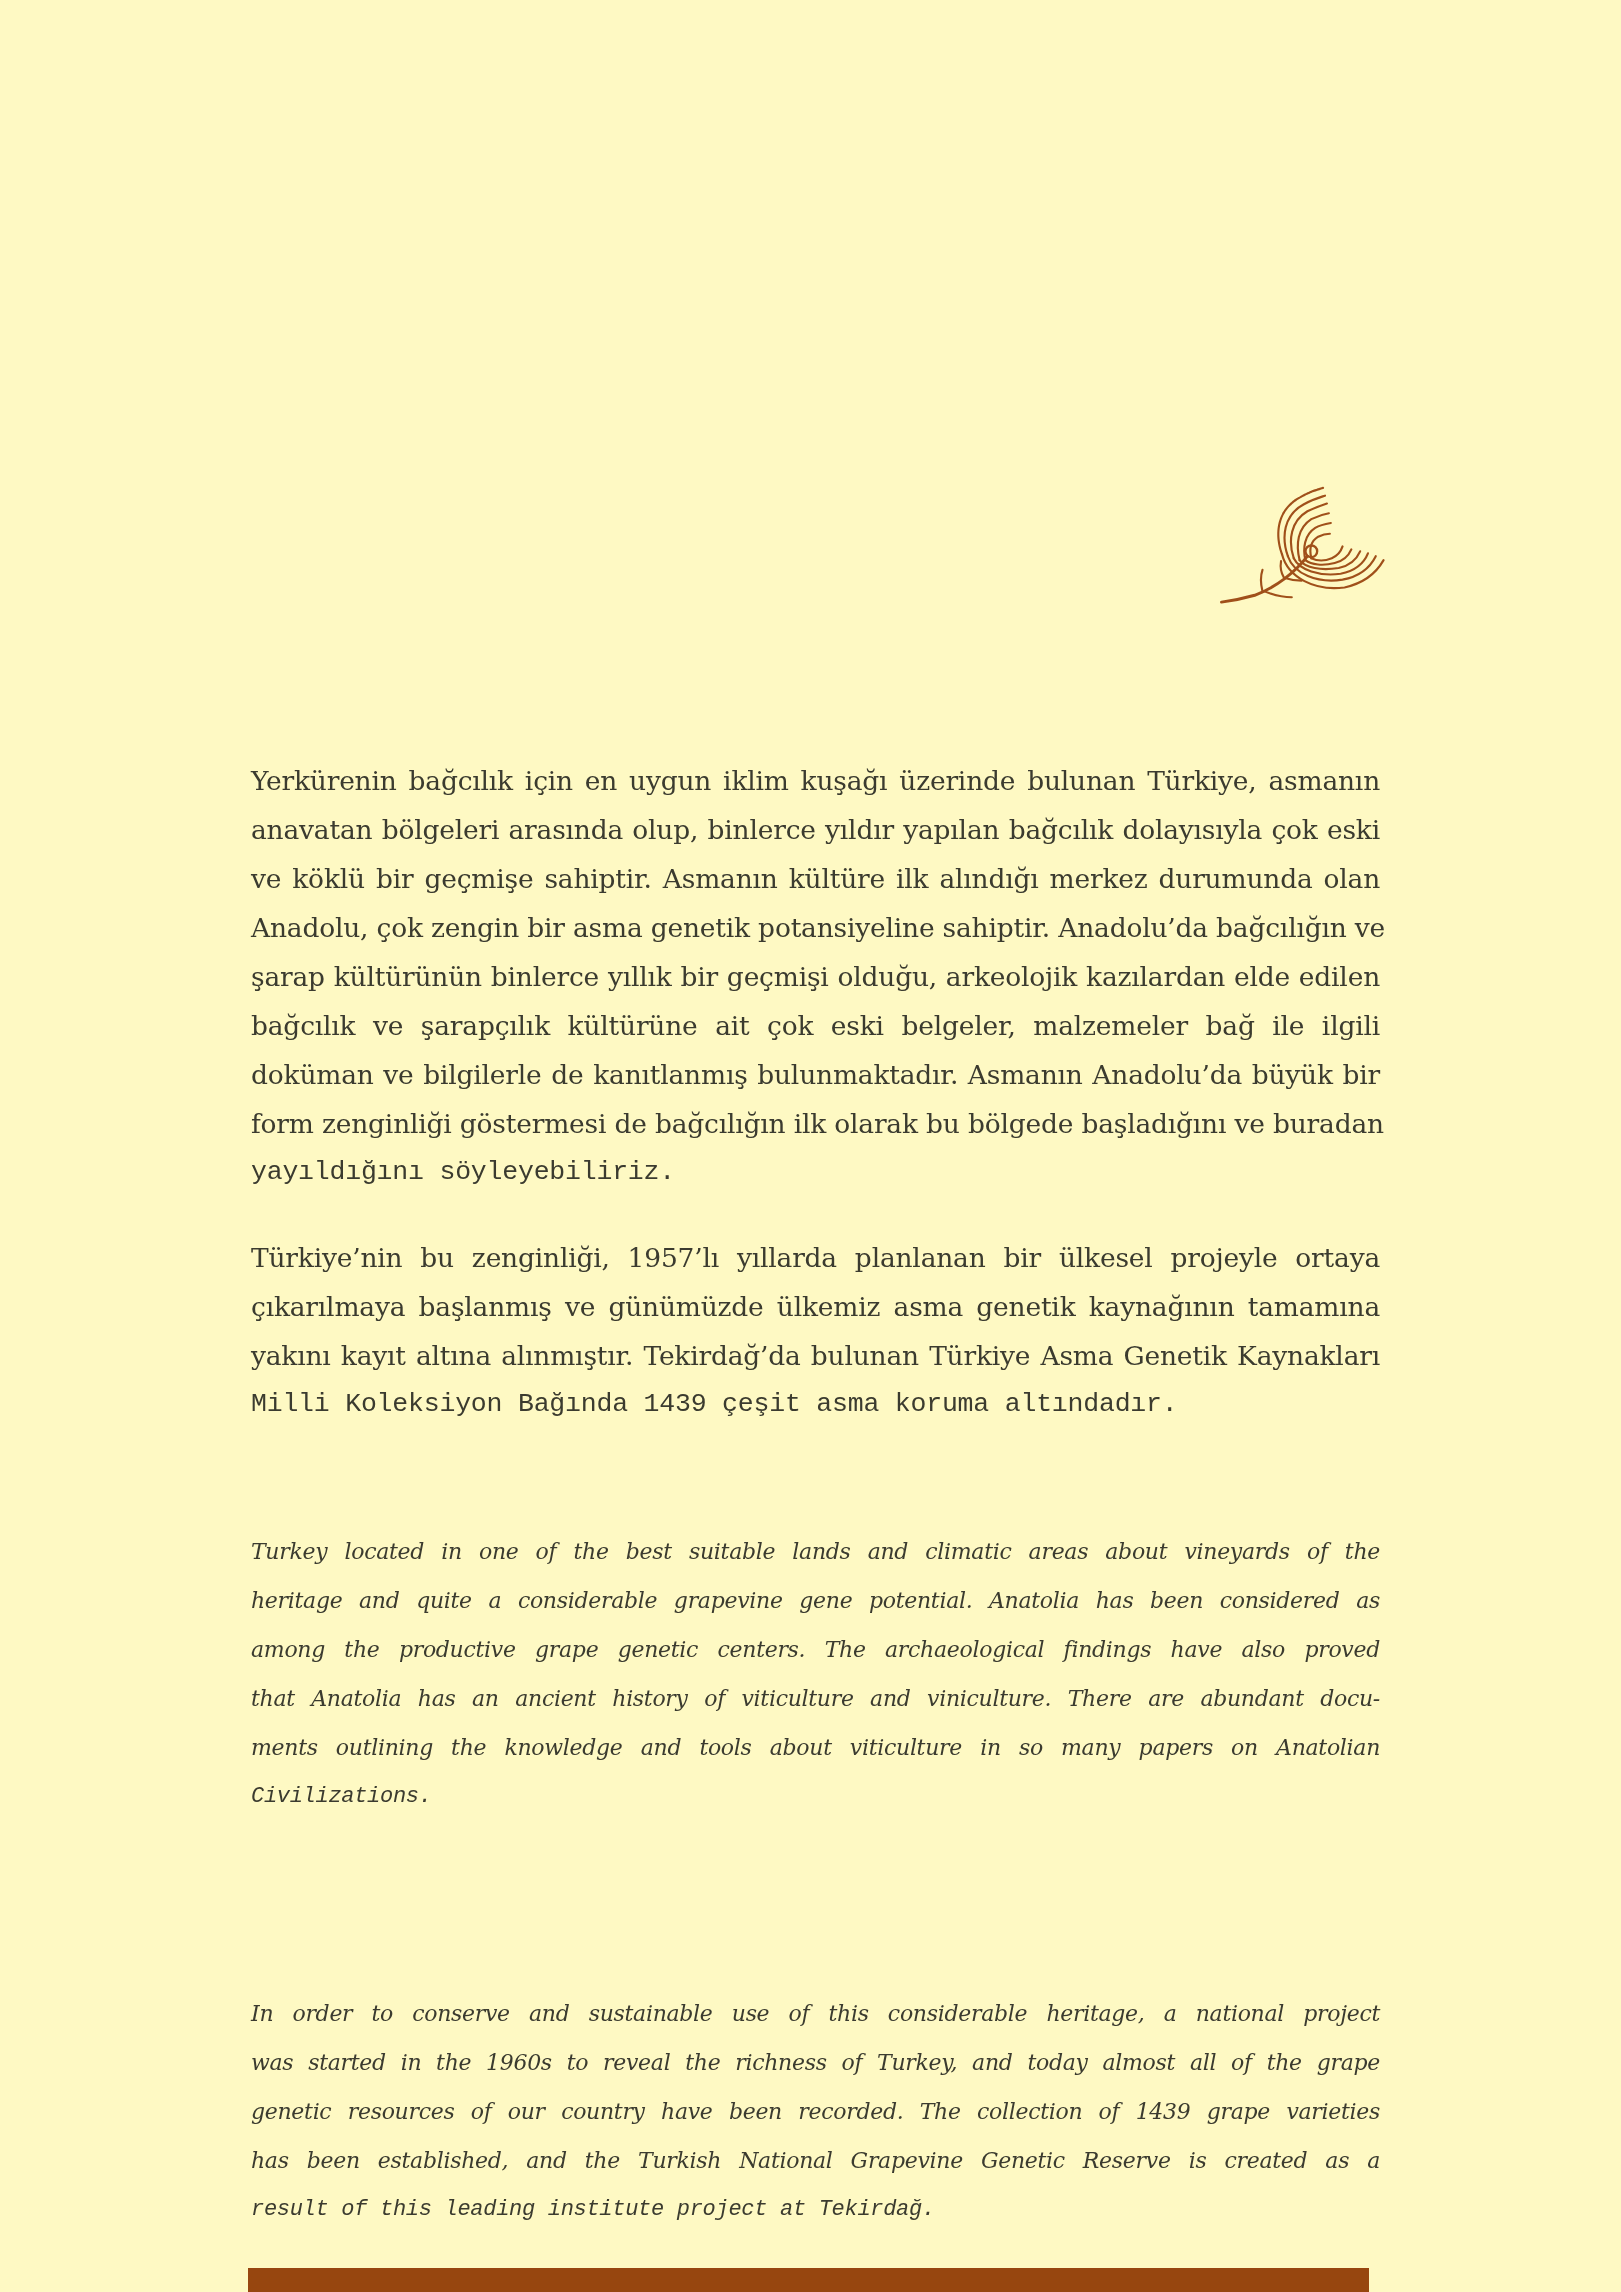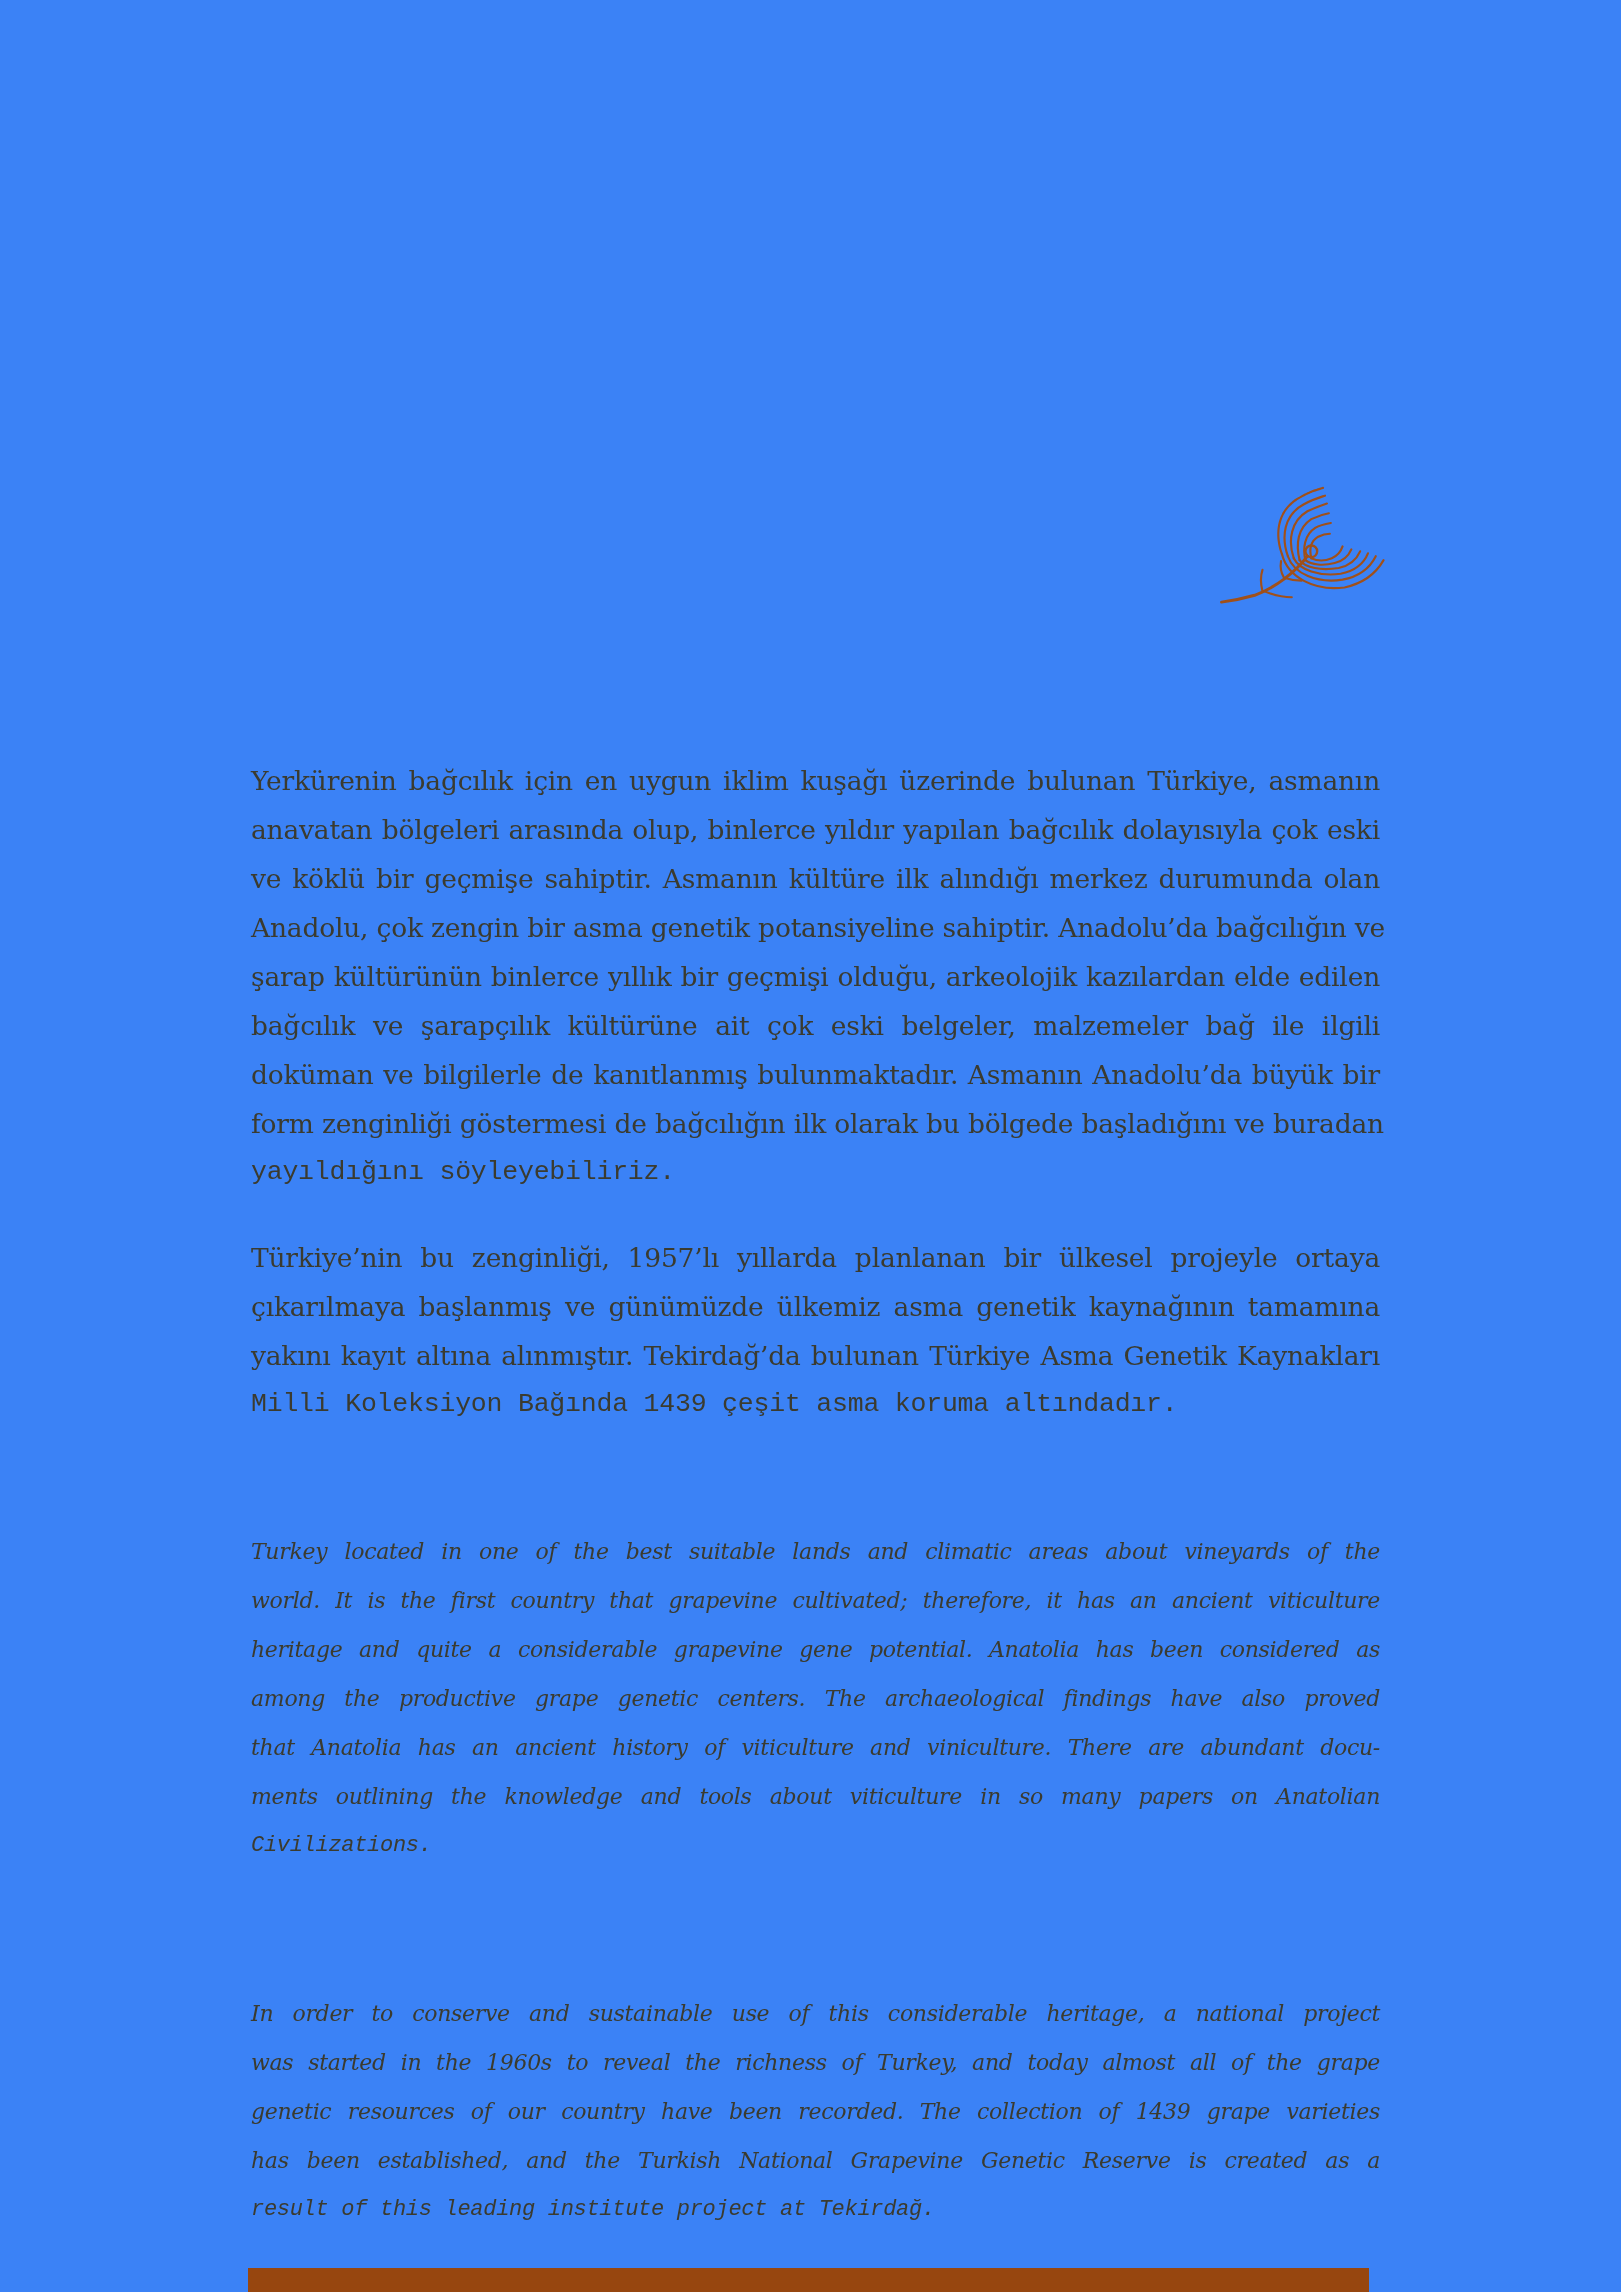--- a/index.html
+++ b/index.html
@@ -11,21 +11,21 @@
     width: 1621px;
     height: 2293px;
     position: relative;
     overflow: hidden;
   }
   .page {
     position: absolute;
     left: 0; top: 0;
     width: 1621px;
     height: 2293px;
-    background: #3b82f6;
+    background: #fef9c3;
   }
   .leaf {
     position: absolute;
     left: 1219px;
     top: 482px;
     width: 169px;
     height: 125px;
   }
   .text-block {
     position: absolute;
@@ -119,21 +119,20 @@
 
   <div class="text-block tr" id="tr-p2">
     <span class="line">Türkiye’nin bu zenginliği, 1957’lı yıllarda planlanan bir ülkesel projeyle ortaya</span>
     <span class="line">çıkarılmaya başlanmış ve günümüzde ülkemiz asma genetik kaynağının tamamına</span>
     <span class="line">yakını kayıt altına alınmıştır. Tekirdağ’da bulunan Türkiye Asma Genetik Kaynakları</span>
     <span class="line last">Milli Koleksiyon Bağında 1439 çeşit asma koruma altındadır.</span>
   </div>
 
   <div class="text-block en" id="en-p1">
     <span class="line">Turkey located in one of the best suitable lands and climatic areas about vineyards of the</span>
-    <span class="line">world. It is the first country that grapevine cultivated; therefore, it has an ancient viticulture</span>
     <span class="line">heritage and quite a considerable grapevine gene potential. Anatolia has been considered as</span>
     <span class="line">among the productive grape genetic centers. The archaeological findings have also proved</span>
     <span class="line">that Anatolia has an ancient history of viticulture and viniculture. There are abundant docu-</span>
     <span class="line">ments outlining the knowledge and tools about viticulture in so many papers on Anatolian</span>
     <span class="line last">Civilizations.</span>
   </div>
 
   <div class="text-block en" id="en-p2">
     <span class="line">In order to conserve and sustainable use of this considerable heritage, a national project</span>
     <span class="line">was started in the 1960s to reveal the richness of Turkey, and today almost all of the grape</span>

